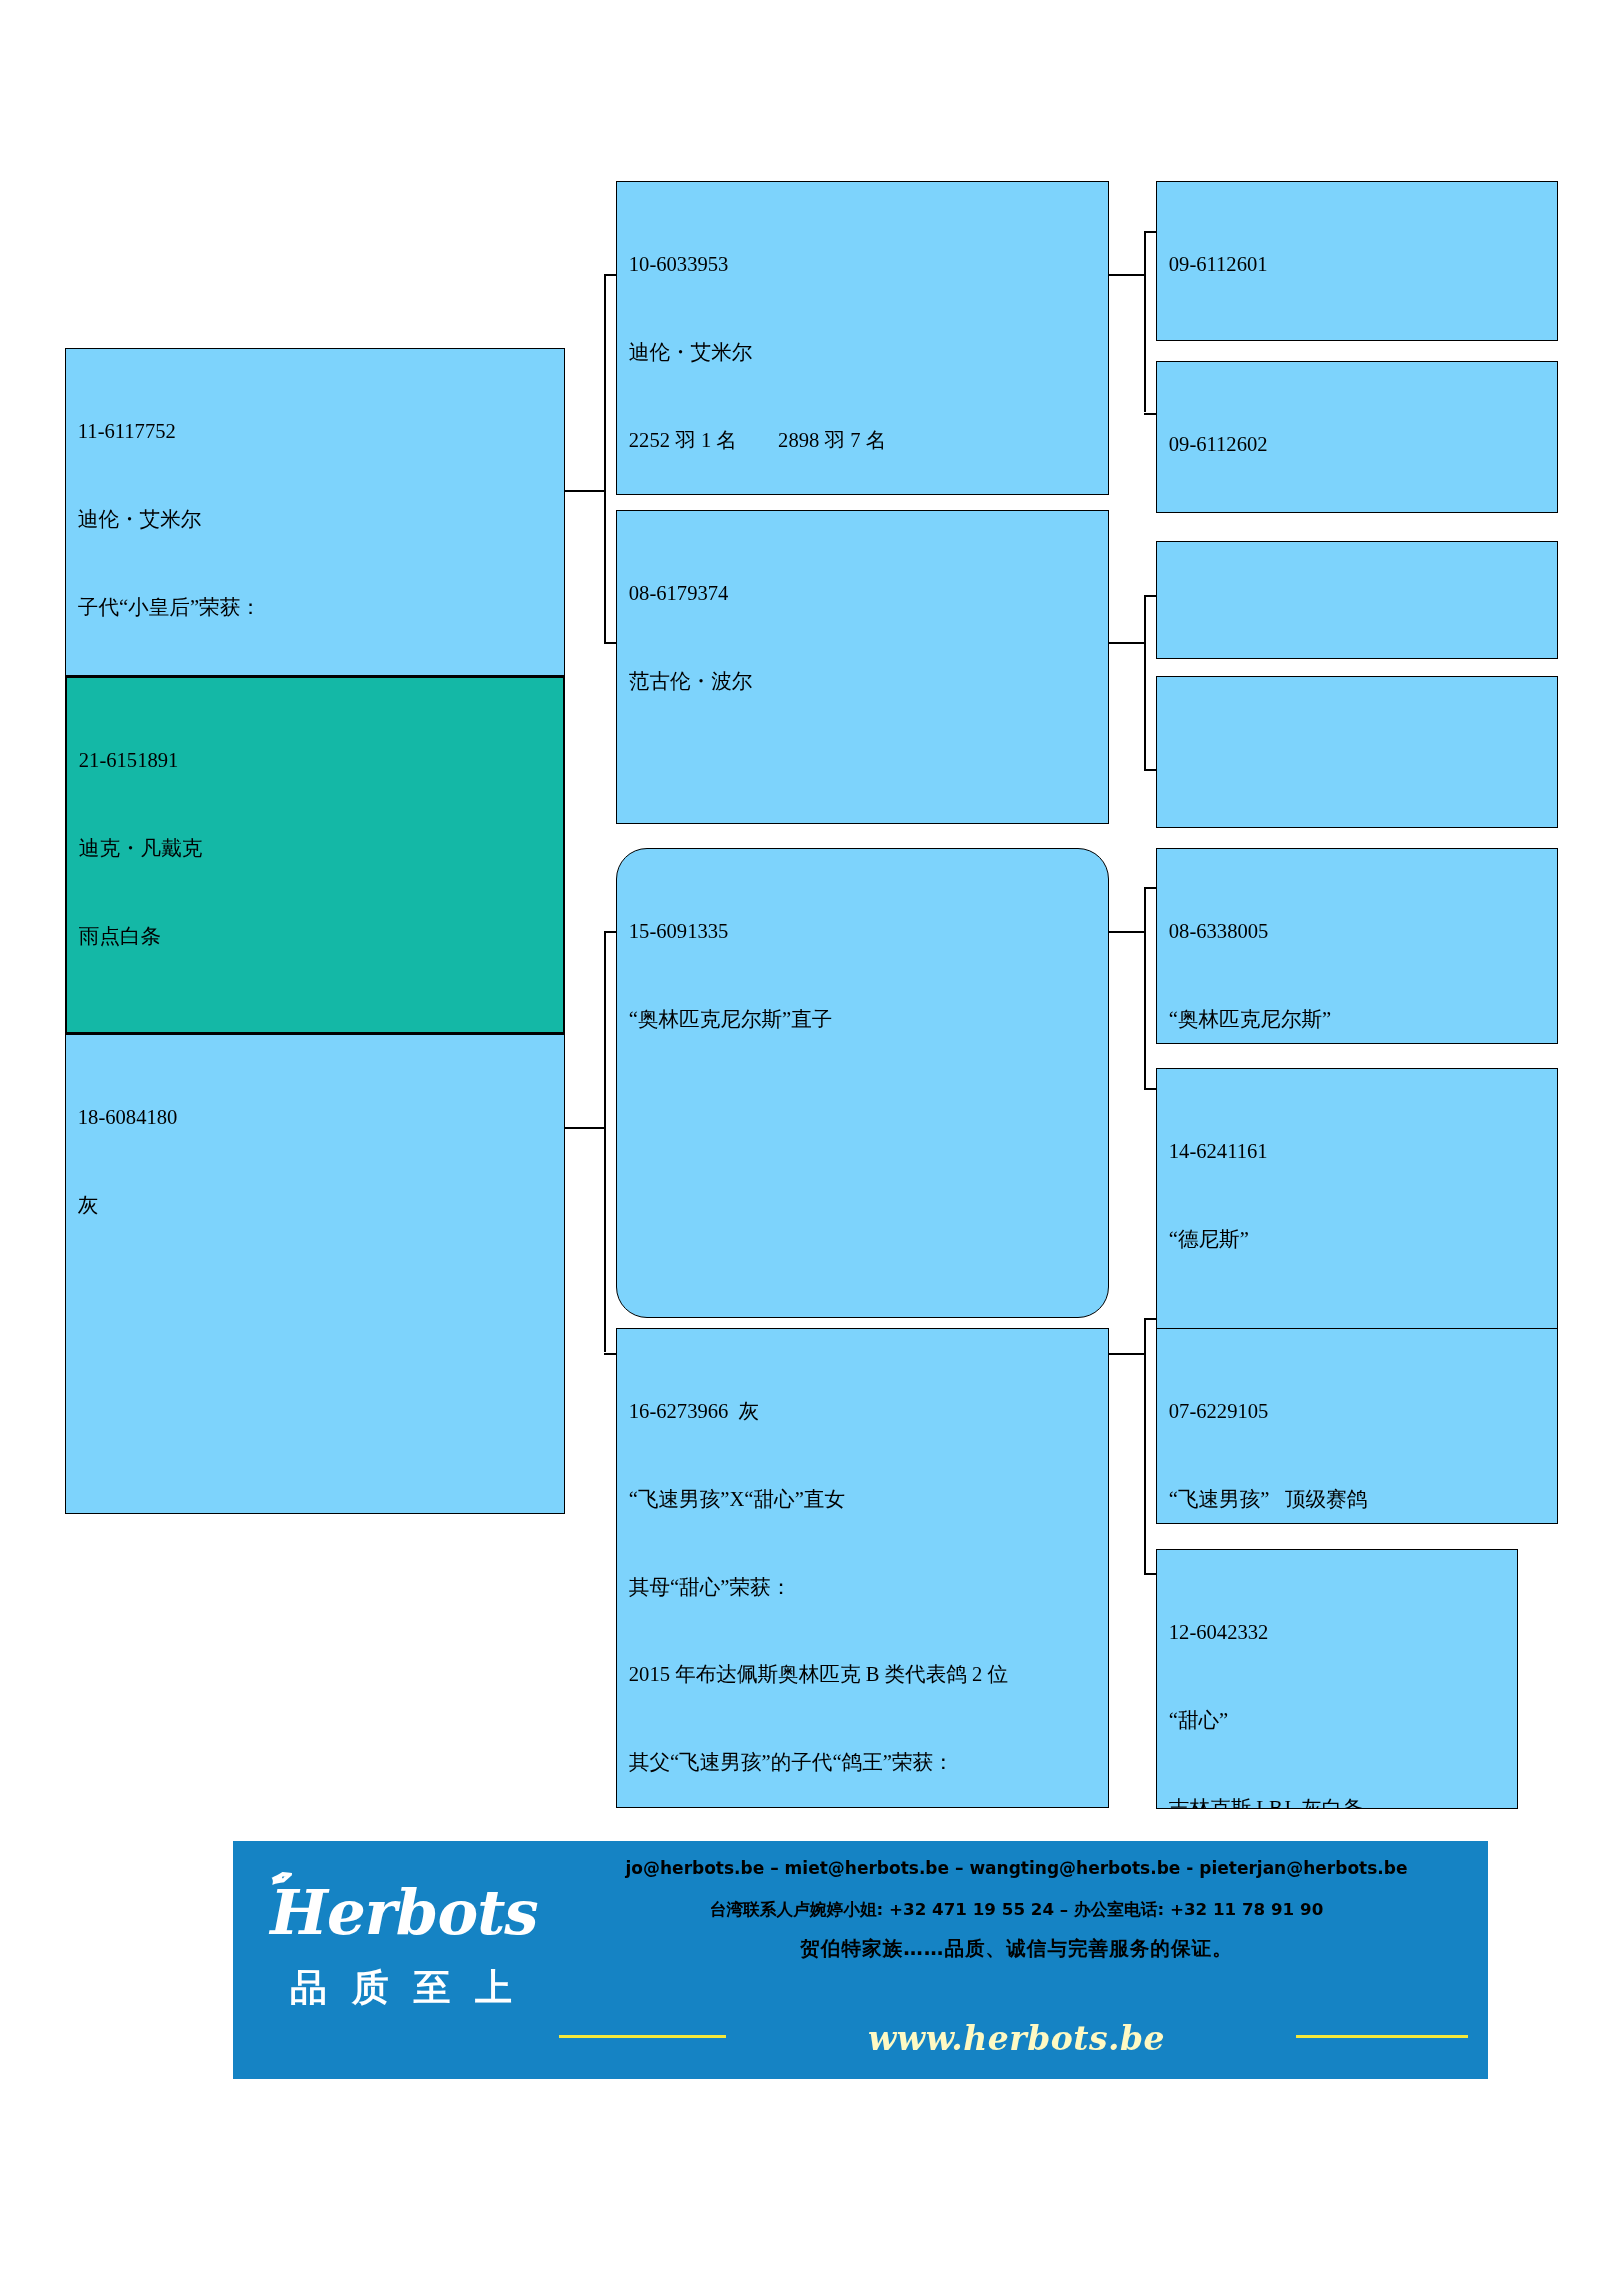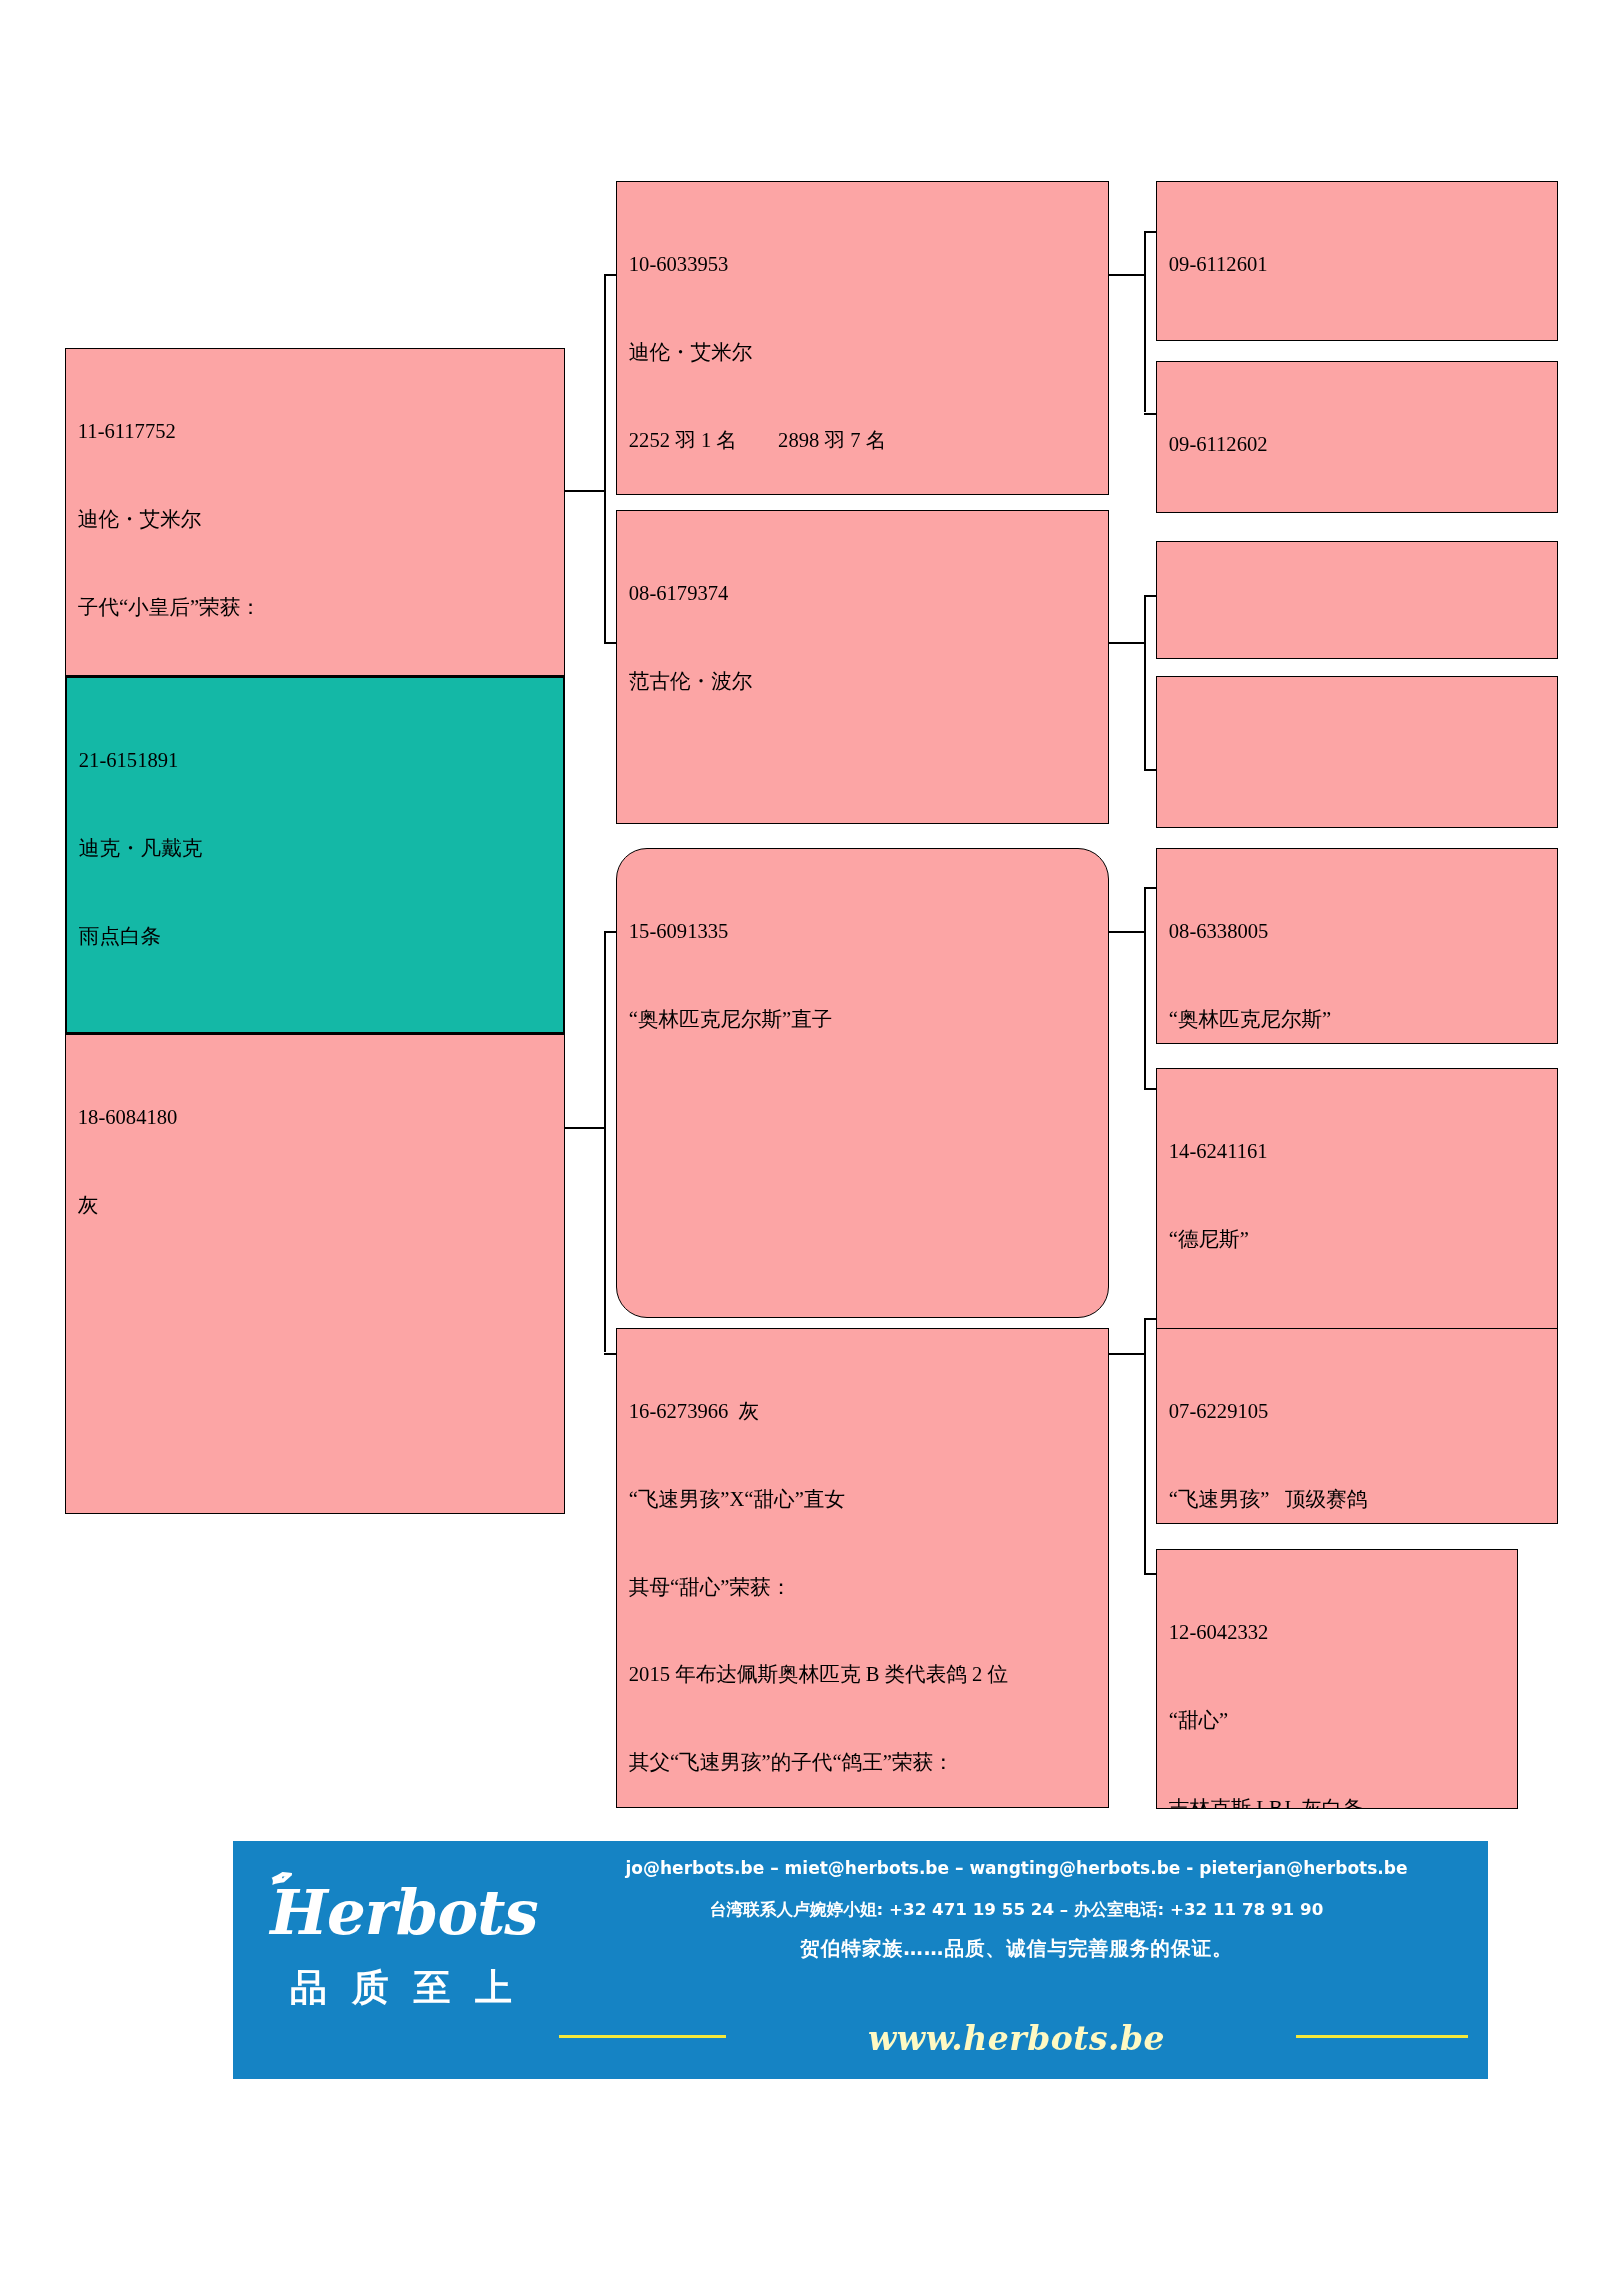--- a/index.html
+++ b/index.html
@@ -18,21 +18,21 @@
   .page {
     position: absolute;
     left: 0; top: 0;
     width: 1621px;
     height: 2293px;
   }
   .box {
     position: absolute;
     border: 1.5px solid #000;
     box-sizing: border-box;
-    background: #fca5a5;
+    background: #7dd3fc;
     padding: 9.8px 11.8px;
     line-height: 1.42;
     font-size: 20.6px;
     white-space: pre-wrap;
     overflow: hidden;
   }
   .box .line { display: block; }
   .subject {
     background: #14b8a6;
     border: 2.9px solid #000;
@@ -85,21 +85,21 @@
     font-weight: bold;
     font-size: 37px;
     letter-spacing: 5.9px;
     margin-top: 19.6px;
   }
   .banner-text {
     position: absolute;
     left: 323px;
     top: 13.7px;
     width: 921px;
-    color: #ffffff;
+    color: #000000;
     font-family: "DejaVu Sans", sans-serif;
     font-size: 17px;
     line-height: 1.62;
     text-align: center;
     font-weight: bold;
   }
   .banner-text .row { display: block; white-space: nowrap; }
   .banner-text .row.small { font-size: 16.7px; margin-top: 14px; }
   .banner-motto {
     display: block;

